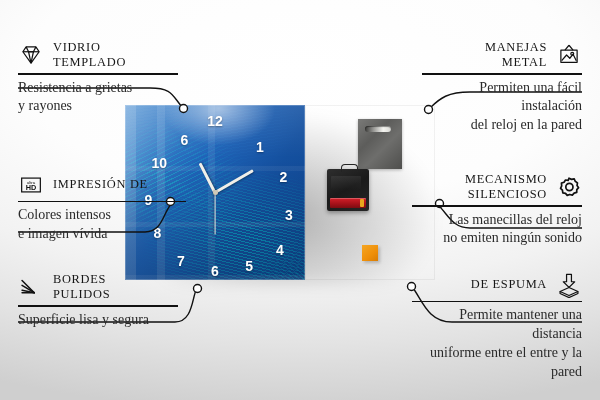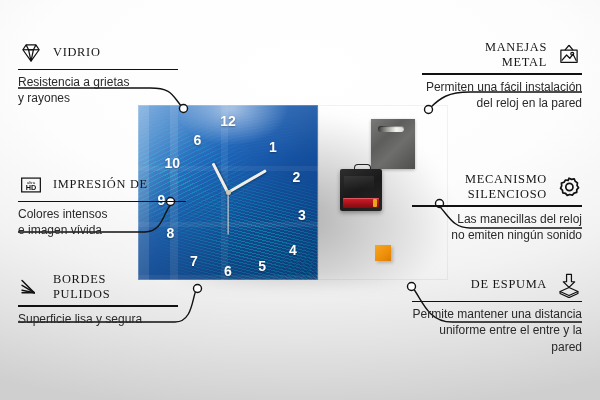--- a/index.html
+++ b/index.html
@@ -6,21 +6,21 @@
   body{
     width:600px;height:400px;overflow:hidden;
     font-family:"Liberation Serif",serif;
     background:
       radial-gradient(ellipse 120% 85% at 50% 18%, #ffffff 0%, #fdfdfd 38%, #f2f2f2 62%, #e3e3e3 80%, #cfcfcf 100%);
     position:relative;
   }
   .stage{position:absolute;inset:0;}
 
   
-  .product{position:absolute;left:138px;top:105px;width:310px;height:175px;}
+  .product{position:absolute;left:125px;top:105px;width:310px;height:175px;}
   .prod-shadow{
     position:absolute;left:6px;top:8px;width:306px;height:172px;
     background:radial-gradient(ellipse at 50% 60%, rgba(0,0,0,.30), rgba(0,0,0,0) 72%);
     filter:blur(7px);
   }
 
   
   .clock{
     position:absolute;left:0;top:0;width:180px;height:175px;
     overflow:hidden;
@@ -126,21 +126,21 @@
 
   
   .callout{position:absolute;}
   .co-head{display:flex;align-items:center;gap:9px;}
   .co-title{
     font-family:"Liberation Serif",serif;font-weight:400;font-size:12.4px;
     letter-spacing:.7px;color:#161616;line-height:1.22;text-transform:uppercase;
   }
   .co-rule{height:1.3px;background:#111;margin:3px 0 4px;}
   .co-desc{
-    font-family:Liberation Sans, sans-serif;font-size:12px;line-height:1.35;color:#2a2a2a;
+    font-family:Liberation Serif, serif;font-size:14px;line-height:1.35;color:#2a2a2a;
   }
   .left .co-head{justify-content:flex-start;}
   .left .co-title{text-align:left;}
   .left .co-desc{text-align:left;}
   .right .co-head{justify-content:flex-end;}
   .right .co-title{text-align:right;}
   .right .co-desc{text-align:right;}
   .ico{width:26px;height:26px;flex:0 0 26px;display:block;}
 
   .lines{position:absolute;inset:0;pointer-events:none;}
@@ -220,20 +220,21 @@
         <g fill="none" stroke="#111" stroke-width="1.5" stroke-linejoin="round">
           <path d="M6 12 L10 6 L22 6 L26 12 L16 26 Z"></path>
           <path d="M6 12 H26"></path>
             <path d="M10 6 L13 12 L16 26"></path>
             <path d="M22 6 L19 12 L16 26"></path>
           <path d="M13 12 H19"></path>
         </g>
       </svg>
       <div class="co-title">
         <div>VIDRIO</div>
+        <div>TEMPLADO</div>
       </div>
     </div>
     <div class="co-rule" style="width:100%;"></div>
     <div class="co-desc">
       <div>Resistencia a grietas</div>
       <div>y rayones</div>
     </div>
   </div>
 
   <div class="callout left" style="left:18px;top:172px;width:168px;">

